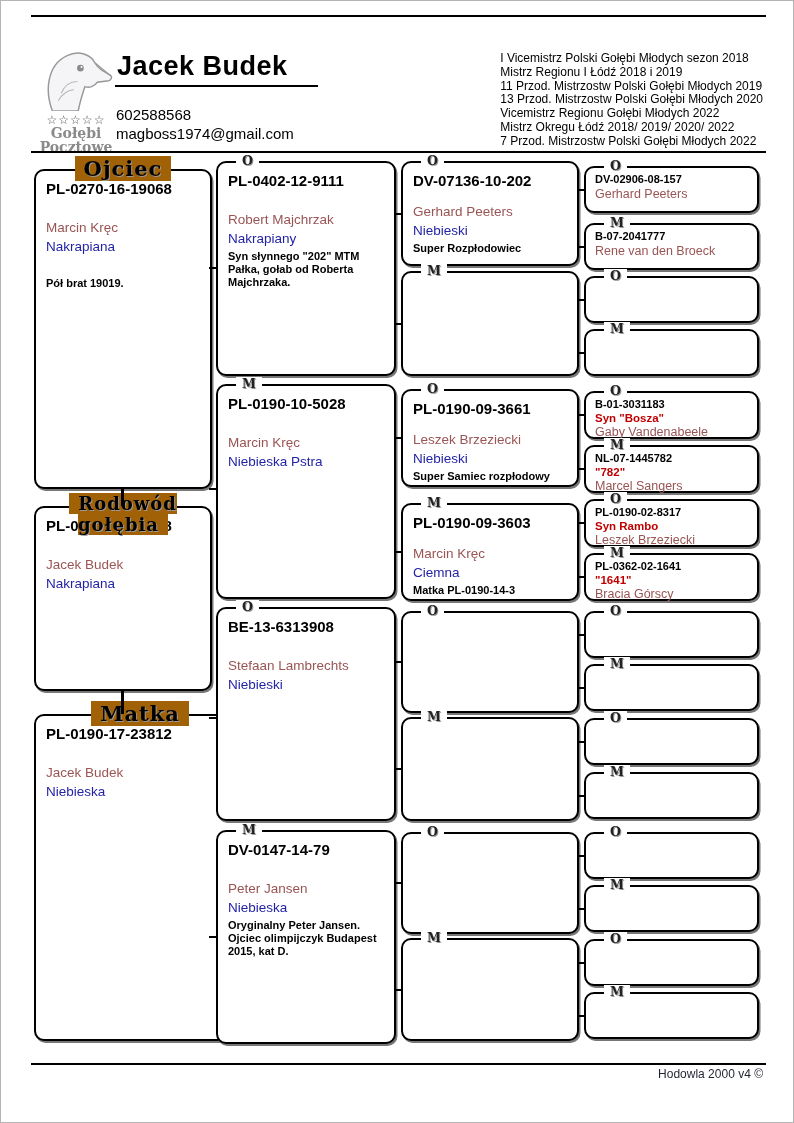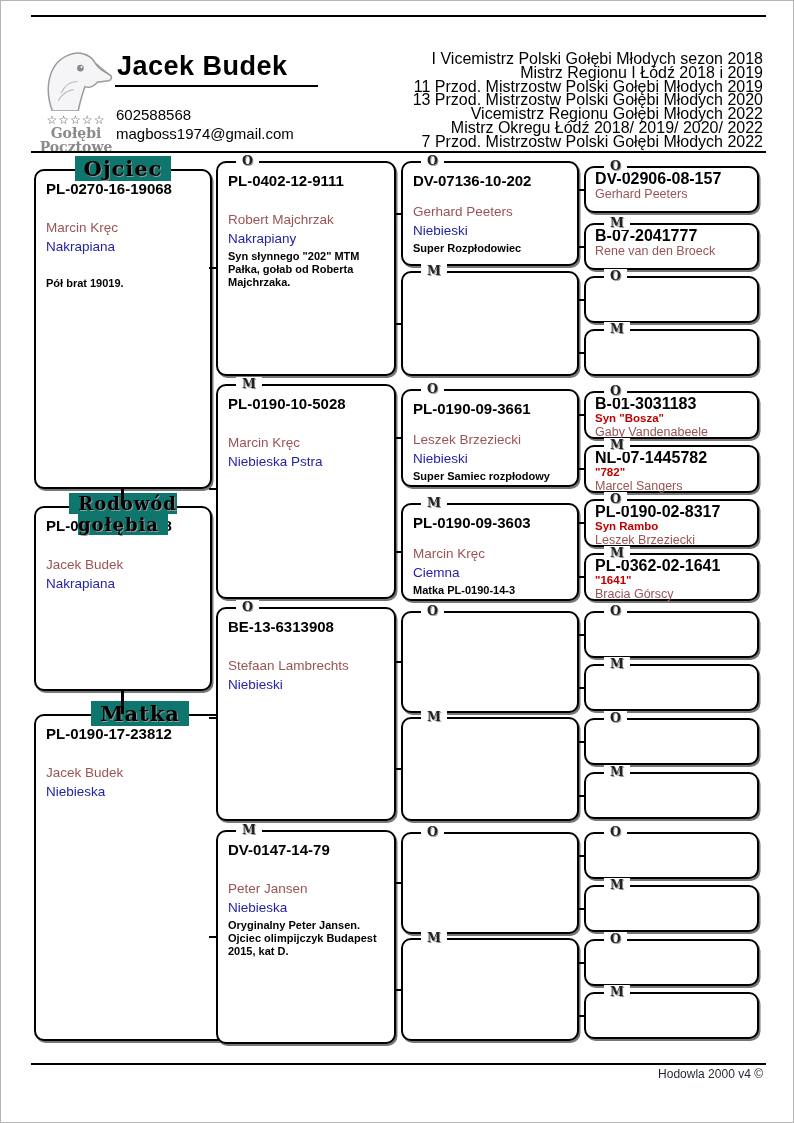--- a/index.html
+++ b/index.html
@@ -5,44 +5,44 @@
   html,body{margin:0;padding:0;background:#fff;}
   .page{position:relative;width:794px;height:1123px;background:#fff;margin:0 auto;
         border:1px solid #b5b5b5;box-sizing:border-box;overflow:hidden;
         font-family:"Liberation Sans",sans-serif;color:#000;}
   .hr{position:absolute;left:30px;width:735px;border-top:2px solid #000;height:0;}
 
   
   .title{position:absolute;left:114px;top:50px;font-size:27px;font-weight:bold;
          border-bottom:2px solid #000;padding:0 30px 3px 2px;letter-spacing:.5px;}
   .contact{position:absolute;left:115px;font-size:15px;}
-  .ach{position:absolute;right:30px;top:51px;text-align:right;font-size:16px;line-height:13.8px;}
+  .ach{position:absolute;right:30px;top:51px;font-size:12px;line-height:13.8px;}
   .logo{position:absolute;left:30px;top:48px;width:90px;text-align:center;}
   .logo .stars{font-family:"DejaVu Sans",sans-serif;font-size:12px;color:#555;letter-spacing:1px;line-height:11px;}
   .logo .ltxt{font-family:"DejaVu Serif","Liberation Serif",serif;font-weight:bold;
               font-size:14px;color:#8a8a8a;line-height:14px;}
 
   
   .pbox{position:absolute;box-sizing:border-box;background:#fff;border:2px solid #000;
         border-radius:10px;box-shadow:1.5px 2px 0 #777;padding:9px 8px 4px 10px;}
   .plabel{position:absolute;top:-9px;left:18px;background:#fff;padding:0 6px;
           font-family:"DejaVu Serif","Liberation Serif",serif;font-weight:bold;
           font-size:12.5px;color:#222;text-shadow:1px 1px 0 #999;line-height:14px;}
   .gtitle{position:absolute;top:-15px;left:0;width:100%;text-align:center;
           font-family:"DejaVu Serif","Liberation Serif",serif;font-weight:bold;}
-  .gtitle span{background:#0f766e;padding:0 9px;font-size:21px;text-shadow:1px 1px 0 #999;letter-spacing:1px;}
+  .gtitle span{background:#a16207;padding:0 9px;font-size:21px;text-shadow:1px 1px 0 #999;letter-spacing:1px;}
   .gtitle.small span{font-size:18px;}
   .ring{font-weight:bold;font-size:15px;}
   .owner{color:var(--owner);font-size:13.5px;margin-top:22px;line-height:17px;}
   .breed{color:var(--breed);font-size:13.5px;margin-top:2px;line-height:17px;}
   .note{font-weight:bold;font-size:11px;line-height:13px;margin-top:3px;white-space:pre-line;}
   .gap-note{margin-top:22px;}
   .col3 .owner{margin-top:14px;}
   .col4{padding:3px 6px 2px 9px;}
-  .col4 .ring{font-size:16px;line-height:16px;}
+  .col4 .ring{font-size:11px;line-height:16px;}
   .col4 .alias{color:var(--alias);font-weight:bold;font-size:11.5px;line-height:13px;}
   .col4 .owner{margin-top:0;font-size:12.5px;line-height:15px;}
 
   
   .stub{position:absolute;height:2px;background:#000;}
   .vline{position:absolute;width:3px;background:#000;left:120px;}
 
   .footer{position:absolute;right:30px;top:1066px;font-size:12px;color:#1f2430;}
 </style>
 </head>

